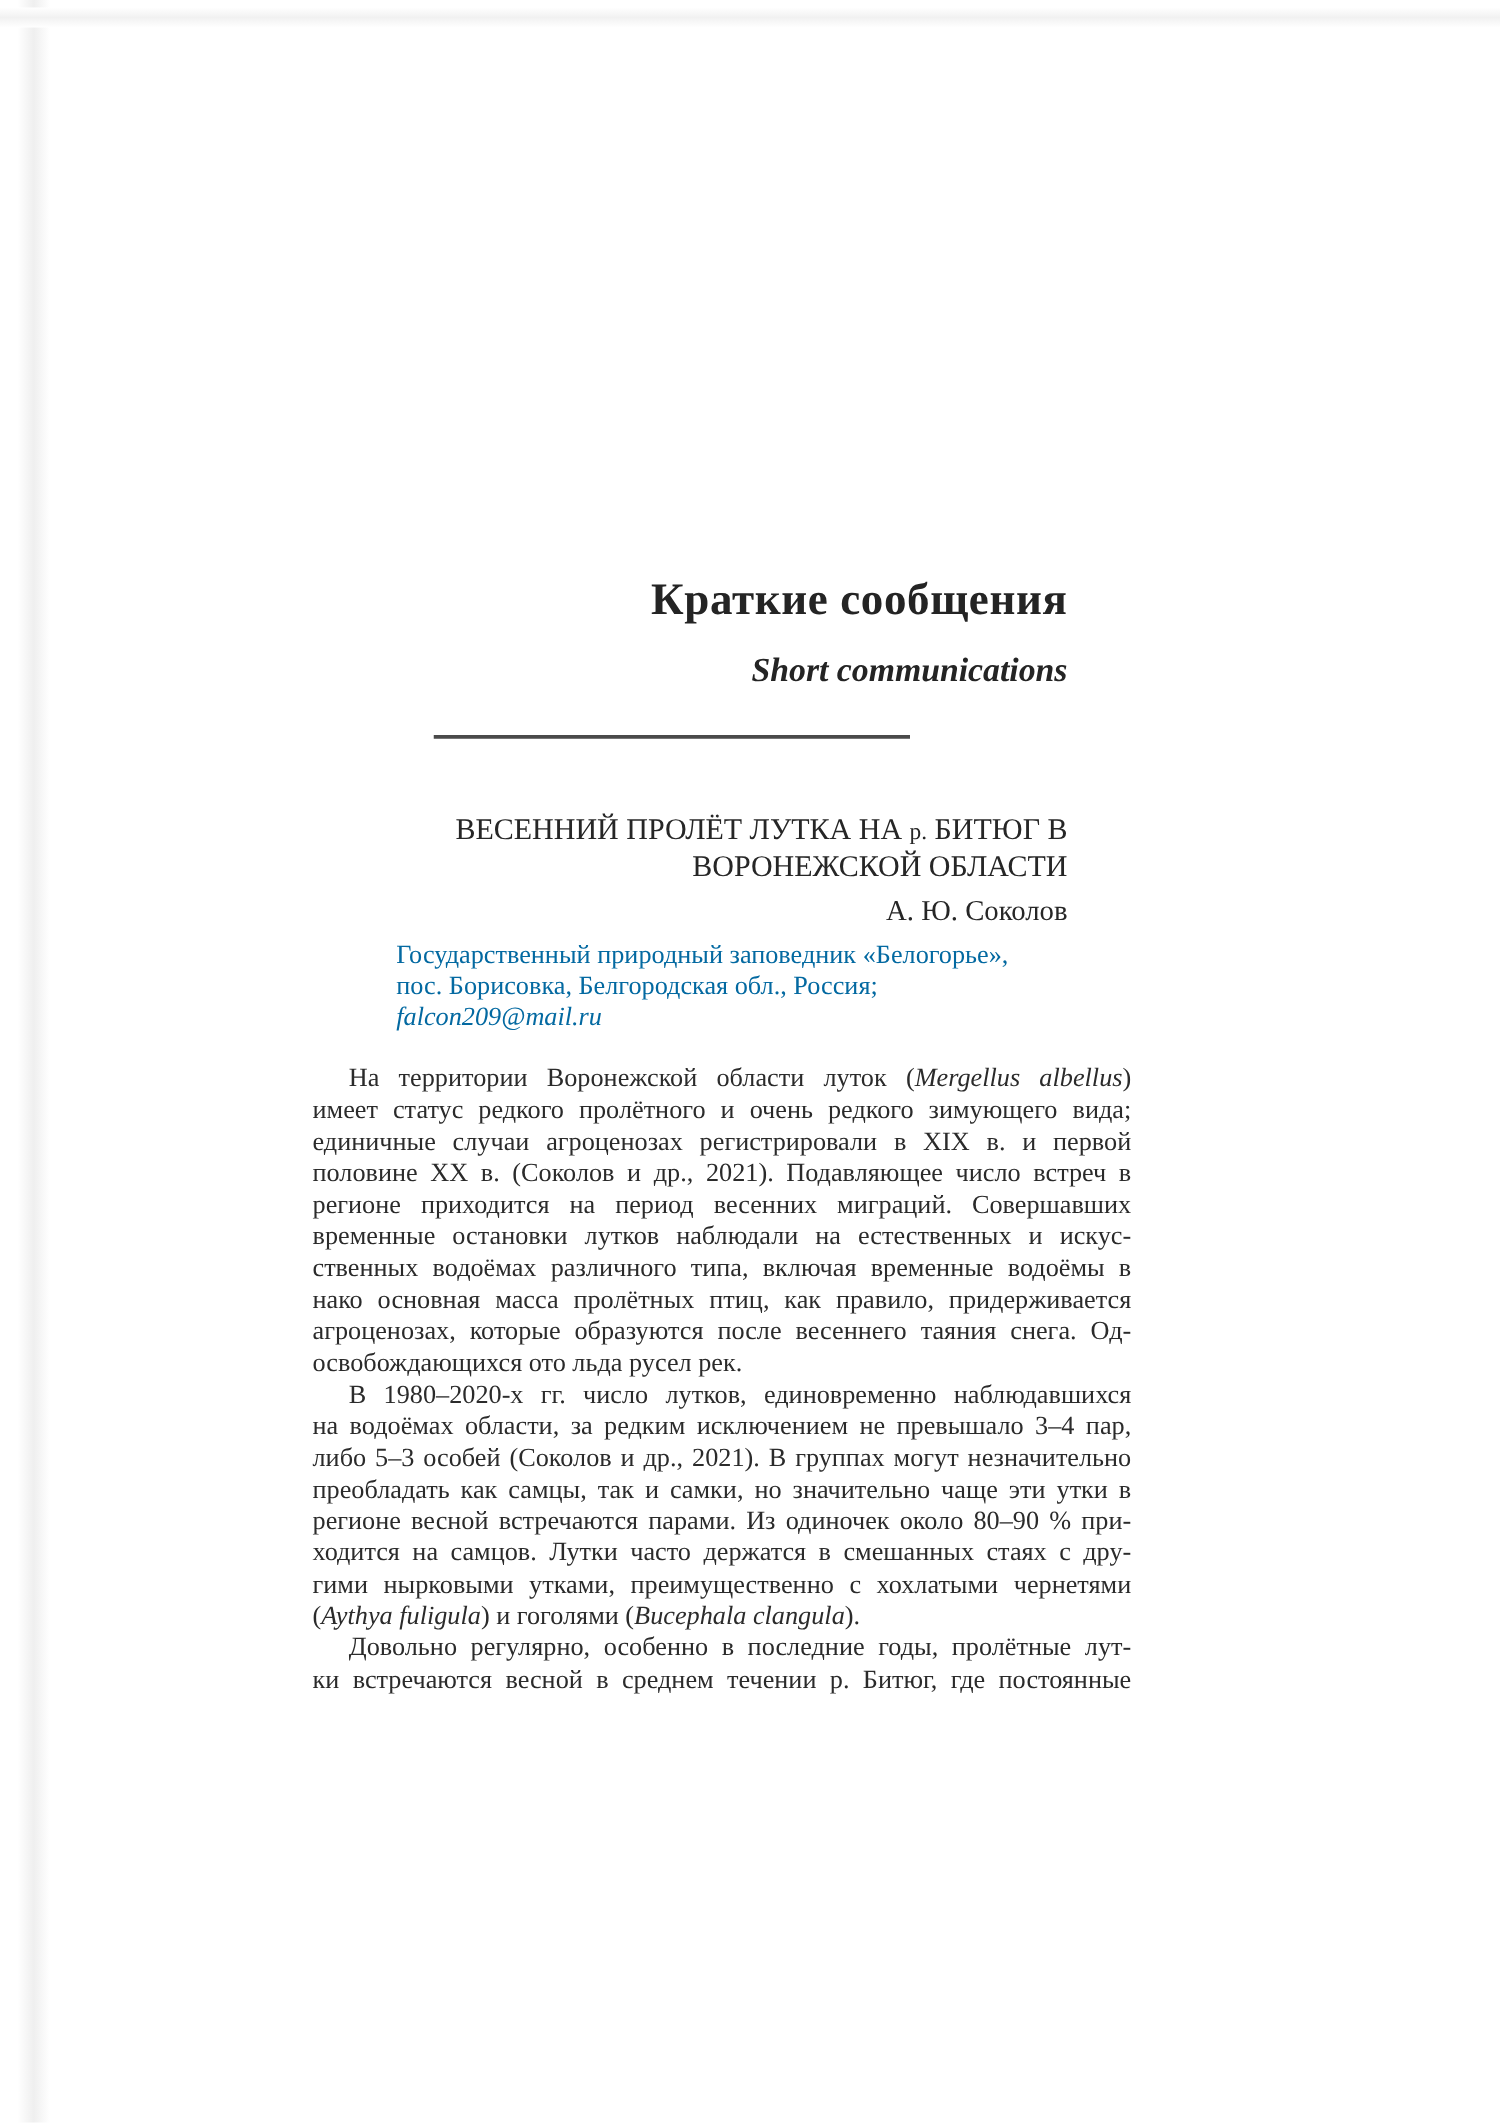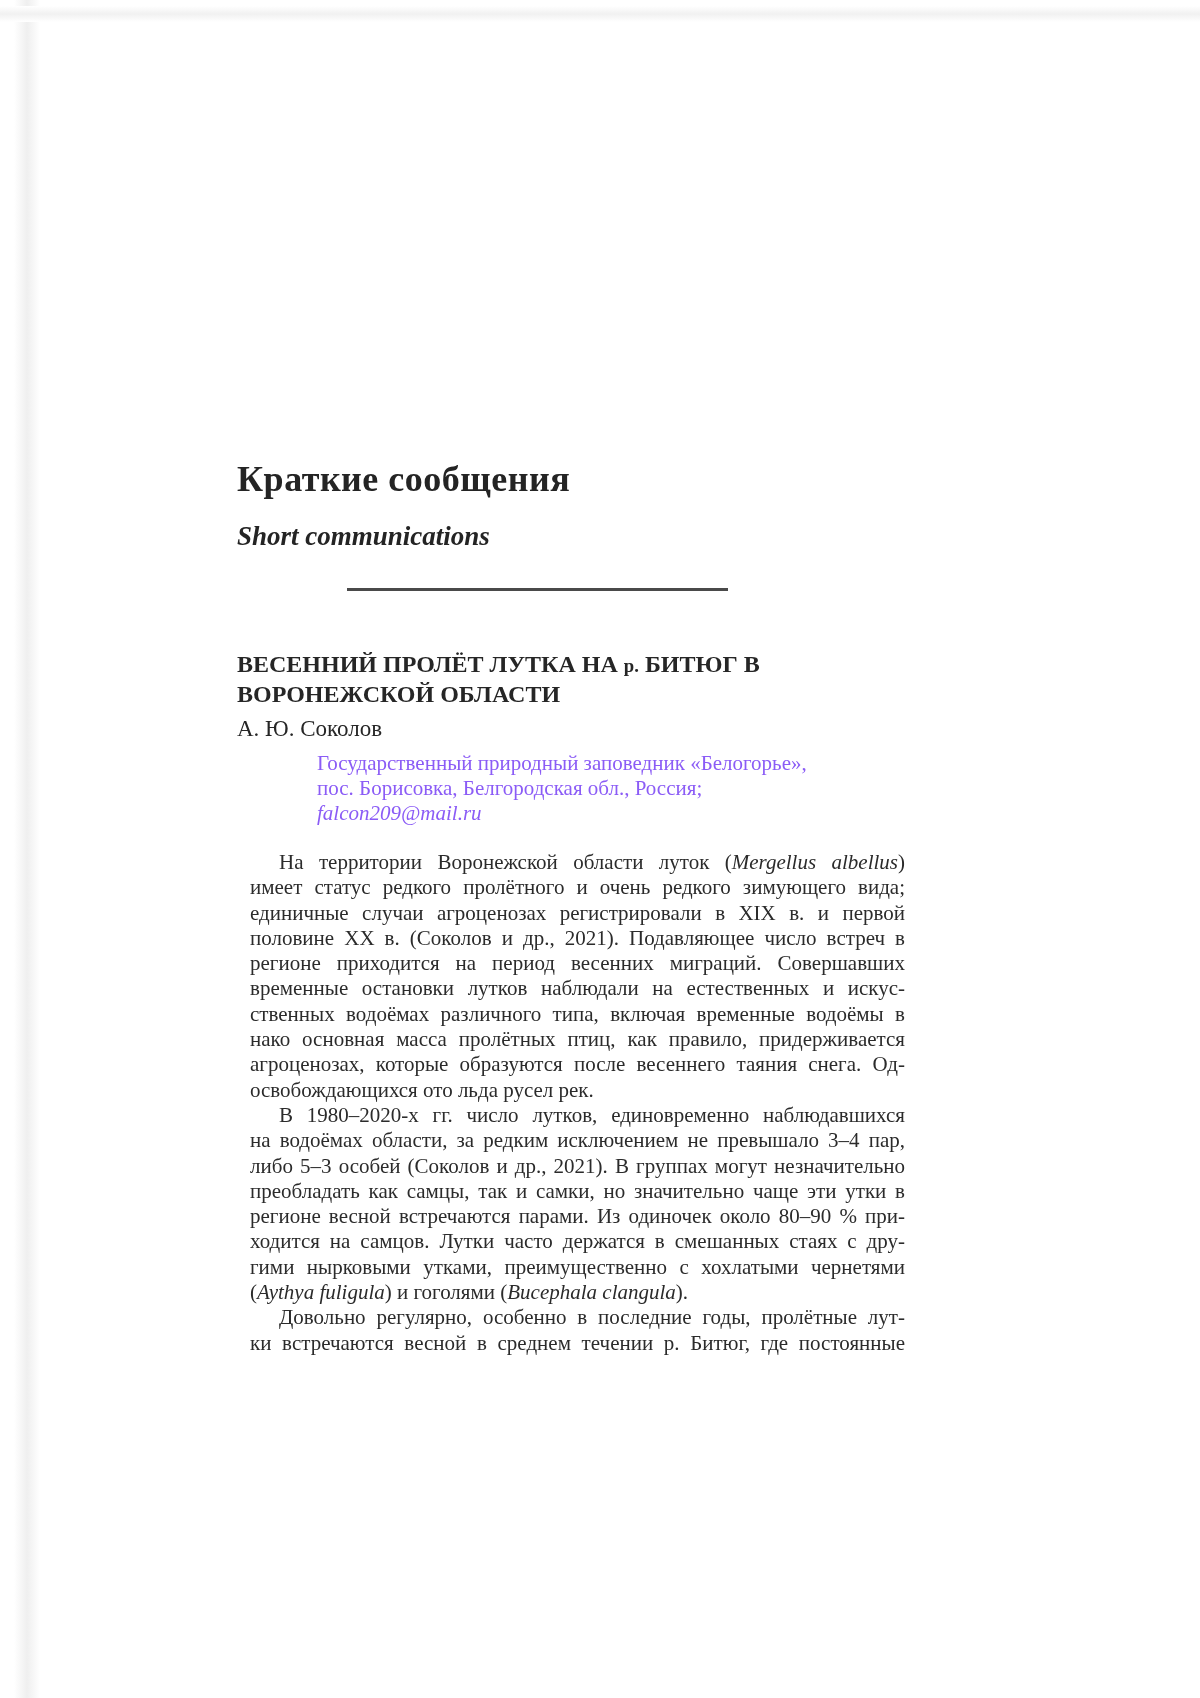--- a/index.html
+++ b/index.html
@@ -14,50 +14,50 @@
   .scan-edge-left {
     position:absolute; left:14px; top:0; width:26px; height:100%;
     background:linear-gradient(to right,#ffffff, #efefef 50%, #ffffff);
     pointer-events:none;
   }
   .scan-edge-top {
     position:absolute; left:0; top:6px; width:100%; height:16px;
     background:linear-gradient(to bottom,#ffffff,#f1f1f1 50%,#ffffff);
     pointer-events:none;
   }
-  .center-block { position:absolute; left:237px; width:600px; text-align:left; }
+  .center-block { position:absolute; left:254px; width:600px; text-align:right; }
   .heading-ru {
     top:458px;
     font-size:36px; font-weight:bold; letter-spacing:0.5px;
     color:#242424;
   }
   .heading-en {
     top:521px;
     font-size:27px; font-weight:bold; font-style:italic;
     color:#242424;
   }
   .heading-rule {
     position:absolute; left:347px; top:588px; width:381px; height:3px;
     border:none; margin:0;
   }
   .article-title {
     top:650px;
-    font-size:24px; font-weight:bold; line-height:29px;
+    font-size:24px; font-weight:normal; line-height:29px;
     color:#262626;
   }
   .article-title .sc { font-size:0.78em; }
   .article-author {
     top:716px;
     font-size:23px; font-weight:normal;
     color:#262626;
   }
   .affiliation {
     position:absolute; left:317px; top:751px; width:520px;
     font-size:21px; line-height:25px; text-align:left;
-    color:#8b5cf6;
+    color:#0369a1;
   }
   .body-text {
     position:absolute; left:250px; top:850px; width:655px;
     font-size:21px; line-height:25.3px;
     color:#2b2b2b;
   }
   .body-line { text-align:left; white-space:normal; }
   .body-line.just { text-align:justify; text-align-last:justify; }
   .body-line.indent { text-indent:29px; }
   i { font-style:italic; }

